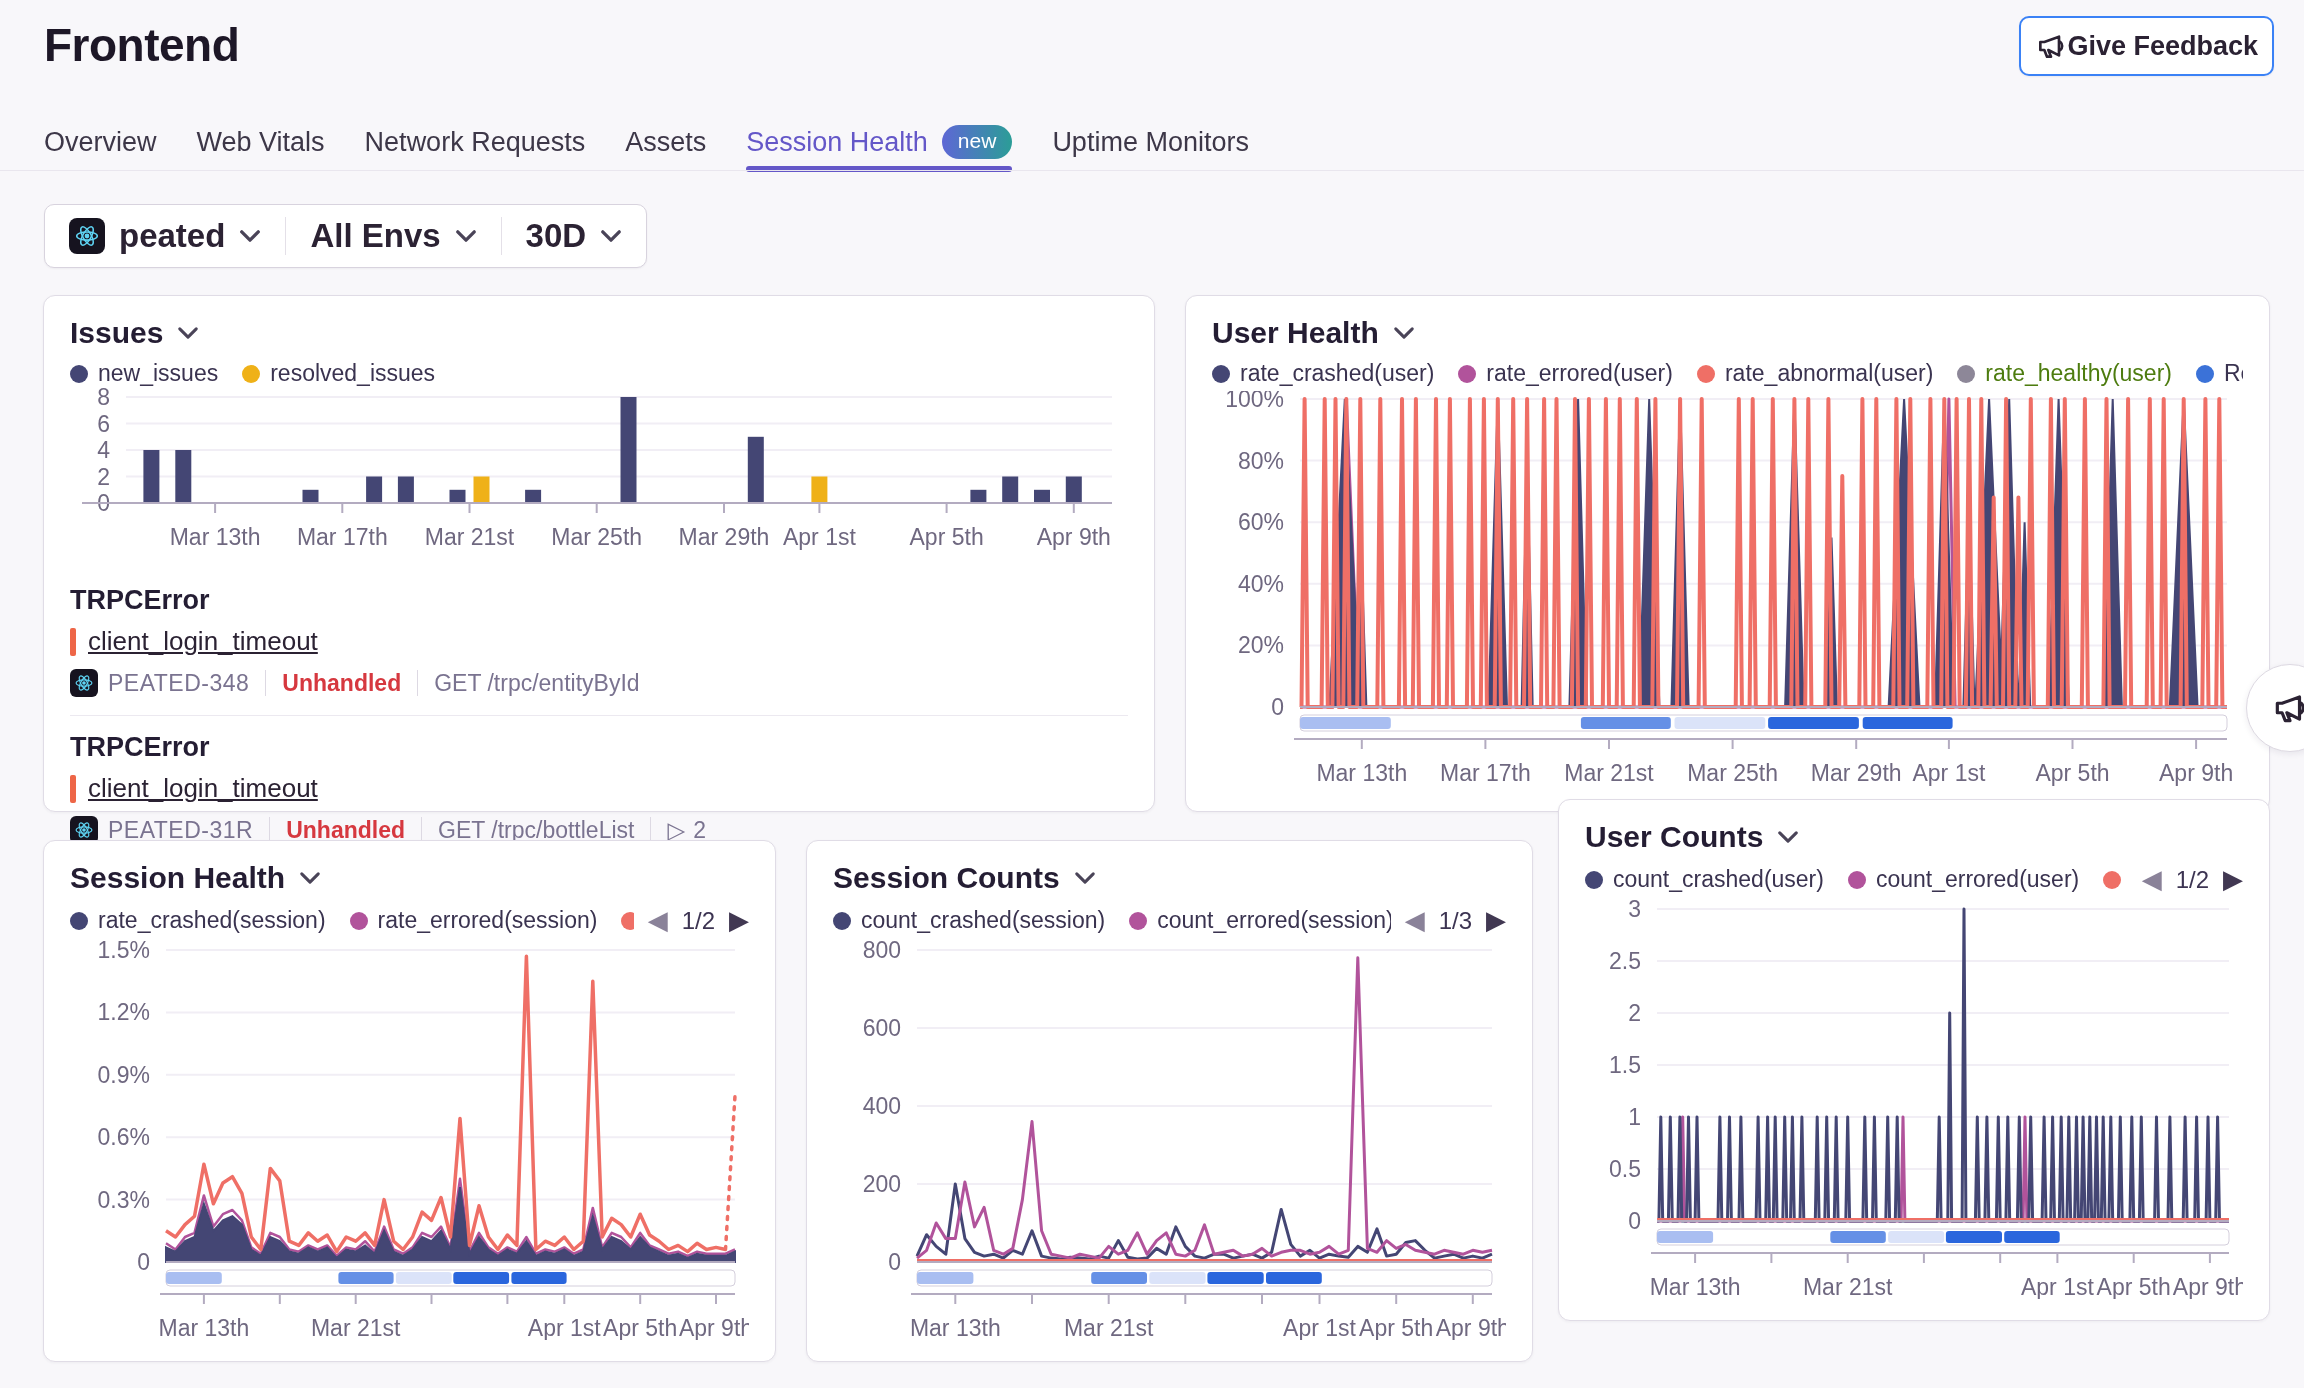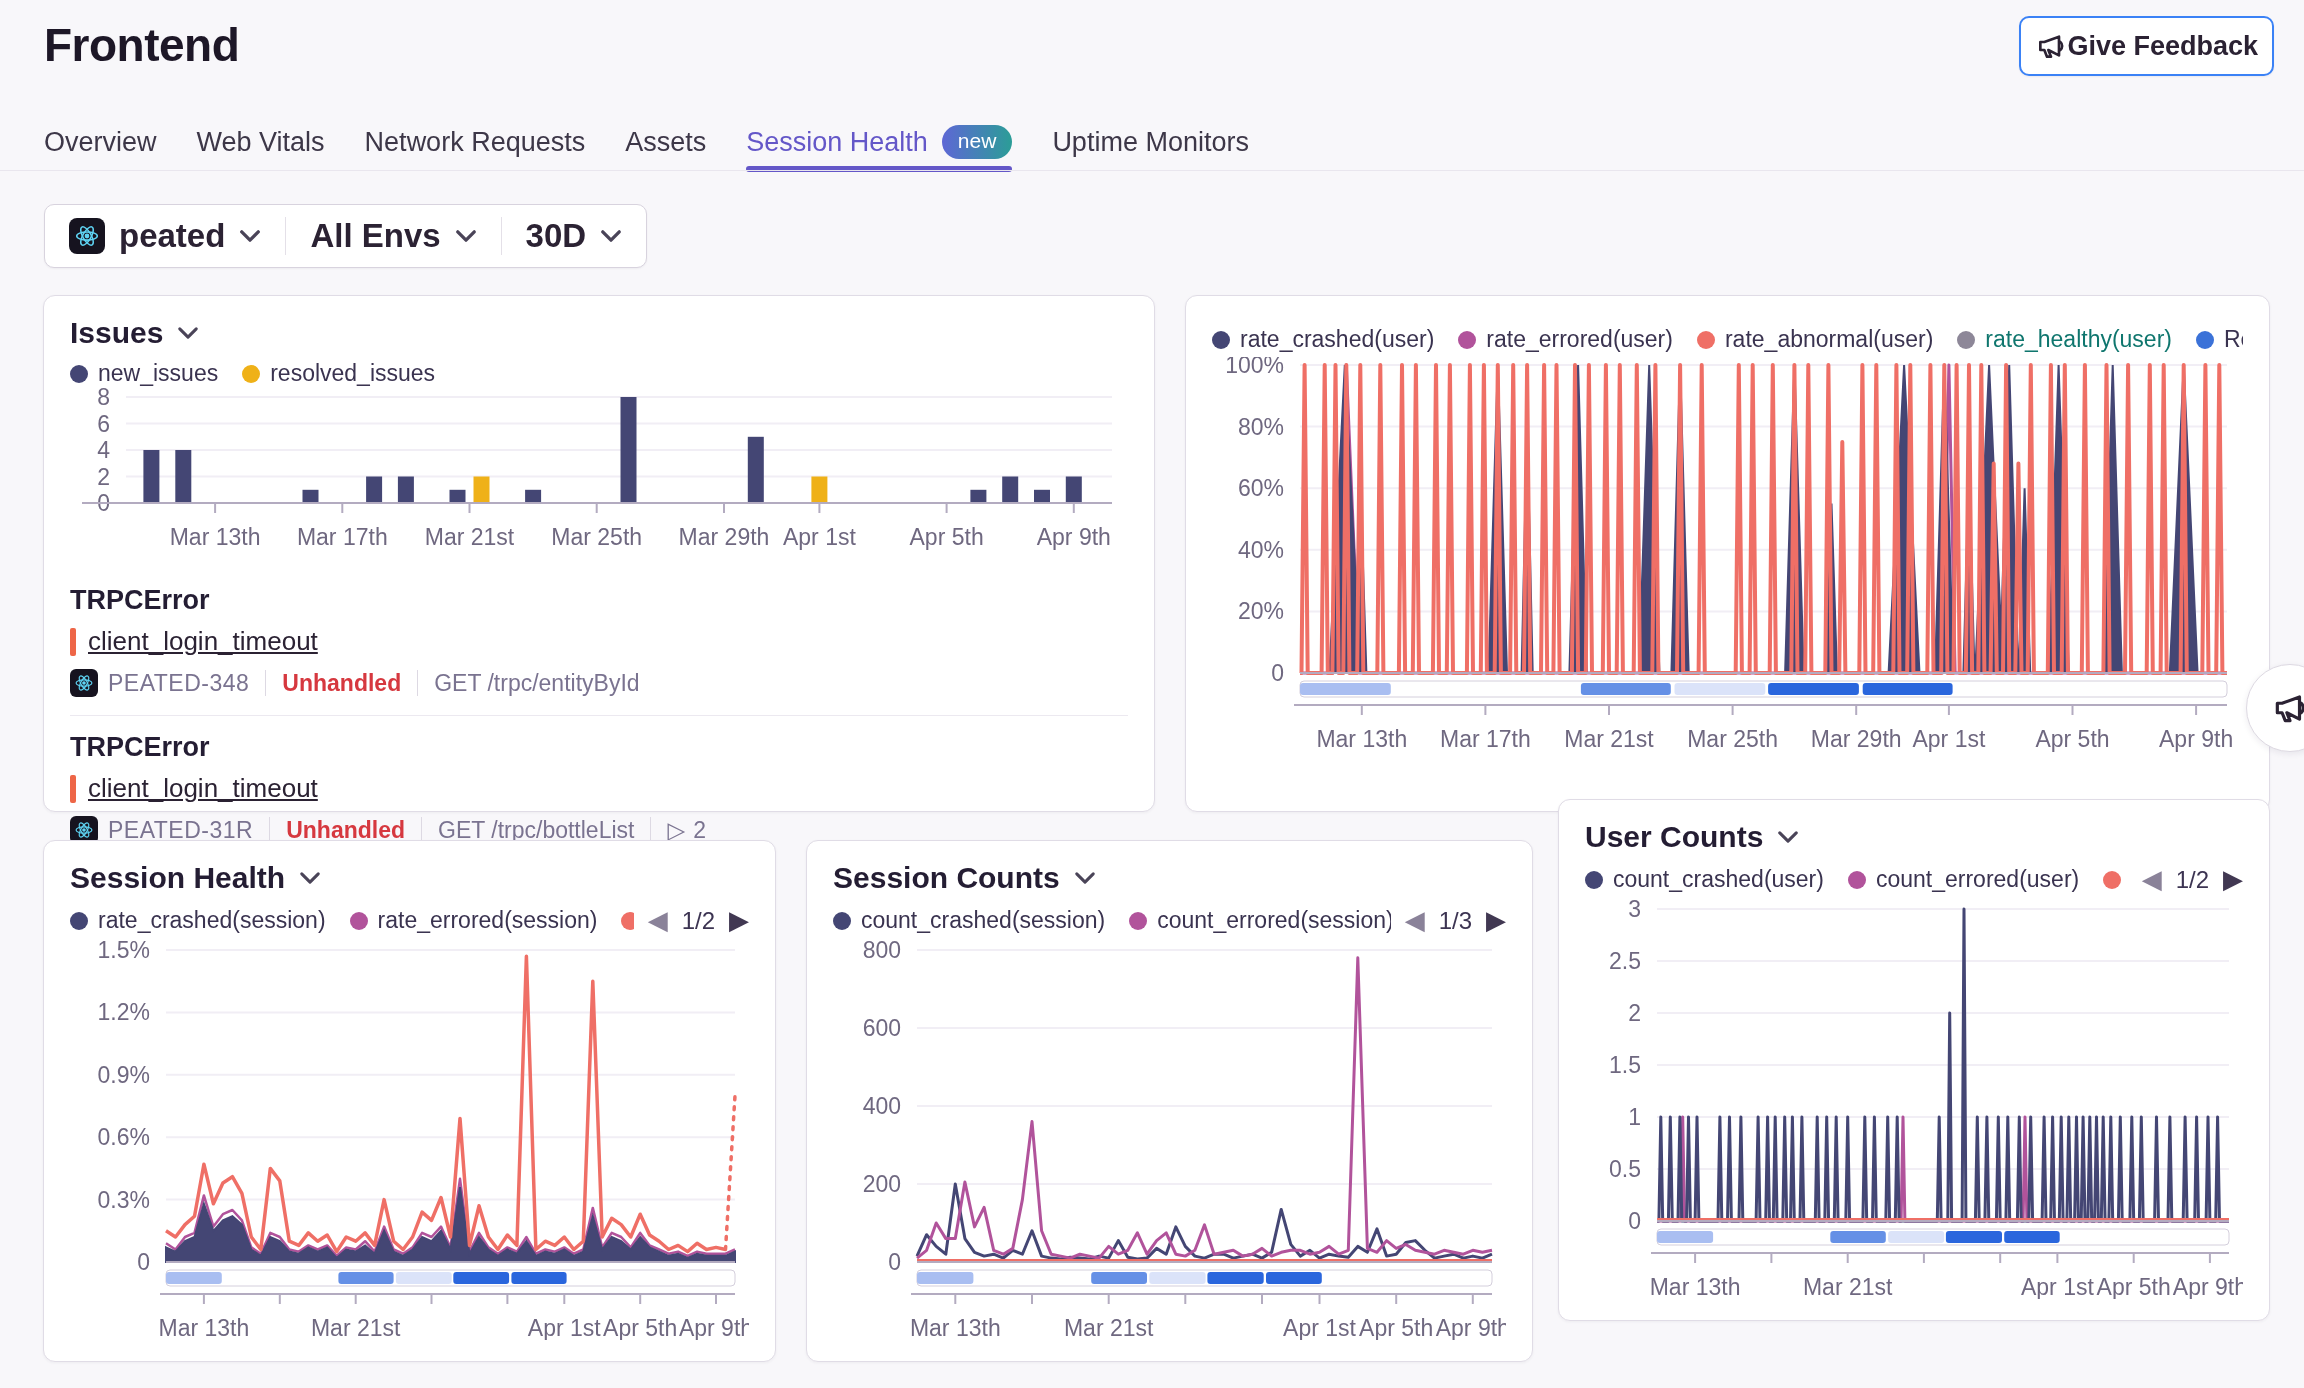--- a/index.html
+++ b/index.html
@@ -29,21 +29,21 @@
   .filter-divider{width:1px;height:38px;background:#e4e0e8;}
   .react-chip{width:36px;height:36px;border-radius:8px;background:#16131f;display:flex;align-items:center;justify-content:center;}
   .react-chip.small{width:28px;height:28px;border-radius:6px;}
   .panel{position:absolute;background:#fff;border:1px solid #e0dce6;border-radius:12px;
     box-shadow:0 1px 3px rgba(40,30,60,.05);padding:20px 26px;box-sizing:border-box;display:flex;flex-direction:column;}
   .panel-title-row{display:flex;align-items:center;gap:14px;font-size:30px;font-weight:700;color:#241d33;flex:none;}
   .legend-row{display:flex;align-items:center;margin-top:10px;font-size:23px;color:#3a3350;white-space:nowrap;flex:none;}
   .legend-items{display:flex;align-items:center;gap:24px;overflow:hidden;flex:1;}
   .leg{display:inline-flex;align-items:center;gap:10px;cursor:pointer;}
   .leg .dot{width:18px;height:18px;border-radius:50%;flex:none;}
-  .leg.muted{color:#0f766e;align-items:center;}
+  .leg.muted{color:#4d7c0f;align-items:center;}
   .pager{display:flex;align-items:center;gap:14px;margin-left:14px;font-size:24px;color:#3c3452;flex:none;}
   .pager .prev{color:#8a8299;font-size:26px;cursor:pointer;}
   .pager .next{color:#413852;font-size:26px;cursor:pointer;}
   .chart{width:100%;flex:none;}
   .ax{font-size:23px;fill:#6f6880;}
   .issue-item{padding-top:16px;}
   .issue-type{font-size:27px;font-weight:700;color:#241d33;}
   .issue-msg-row{display:flex;align-items:center;gap:12px;margin-top:10px;text-decoration:underline;}
   .issue-sev{width:6px;height:28px;border-radius:2px;background:#ee6647;}
   .issue-msg{font-size:26px;color:#2b2233;}
@@ -255,20 +255,28 @@
           <span class="events-count">
             <span>▷</span>
             <span>2</span>
           </span>
         </div>
       </div>
     </div>
 </section>
 
 <section class="panel" style="left:1185px;top:295px;width:1085px;height:517px;">
+  <div class="panel-title-row">
+    <span>User Health</span>
+    <span>
+      <svg width="22" height="14" viewBox="0 0 16 10" fill="none" stroke="#4a4458" stroke-width="2.2" stroke-linecap="round" stroke-linejoin="round">
+          <polyline points="2,2 8,8 14,2"></polyline>
+        </svg>
+    </span>
+  </div>
   <div class="legend-row">
       <div class="legend-items">
         <span class="leg">
           <span class="dot" style="background: rgb(68, 70, 116);"></span>
           <span>rate_crashed(user)</span>
         </span>
         <span class="leg">
           <span class="dot" style="background: rgb(177, 83, 155);"></span>
           <span>rate_errored(user)</span>
         </span>

